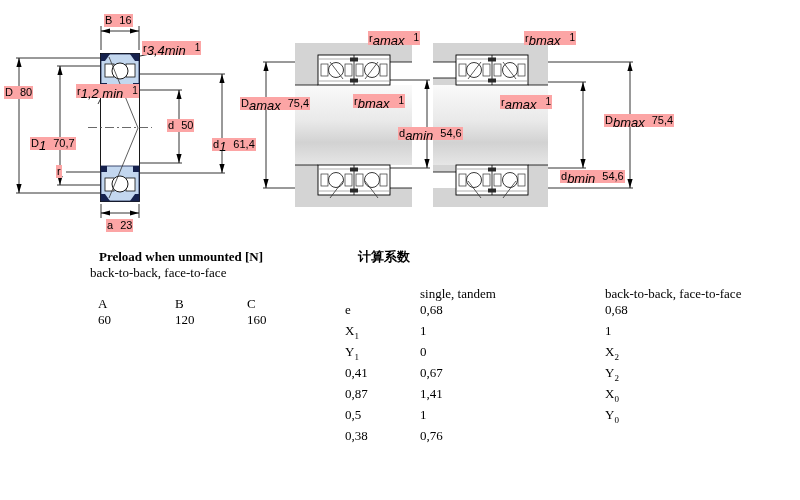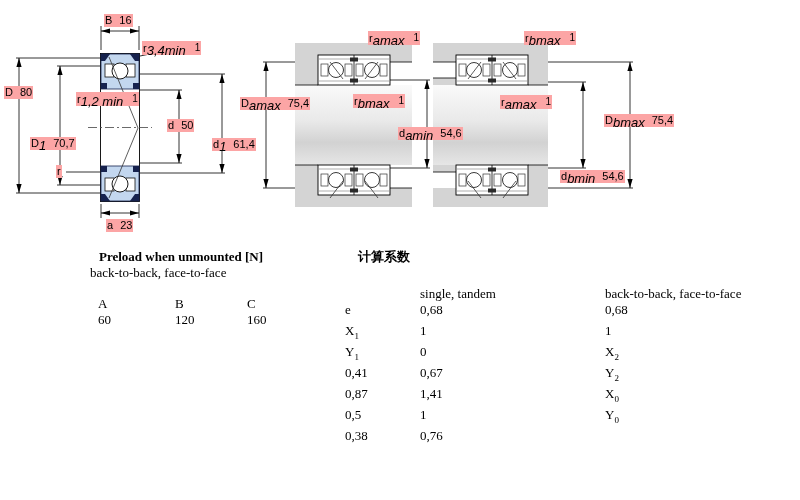--- a/index.html
+++ b/index.html
@@ -192,21 +192,21 @@
         <line x1="503" y1="62" x2="516" y2="79"></line>
         <line x1="468" y1="181" x2="481" y2="198"></line>
         <line x1="503" y1="198" x2="516" y2="181"></line>
       </g>
     </g>
   </svg>
 
   <div class="dim" style="left:104px;top:14px;"><span>B</span><span class="v">16</span></div>
   <div class="dim" style="left:142px;top:41px;"><span>r</span><sub>3,4min</sub><span class="fn">1</span></div>
   <div class="dim" style="left:4px;top:86px;"><span>D</span><span class="v">80</span></div>
-  <div class="dim" style="left:76px;top:92px;"><span>r</span><sub>1,2 min</sub><span class="fn">1</span></div>
+  <div class="dim" style="left:76px;top:84px;"><span>r</span><sub>1,2 min</sub><span class="fn">1</span></div>
   <div class="dim" style="left:30px;top:106px;margin-top:31px;"><span>D</span><sub>1</sub><span class="v">70,7</span></div>
   <div class="dim" style="left:167px;top:119px;"><span>d</span><span class="v">50</span></div>
   <div class="dim" style="left:196px;top:138px;margin-left:16px;"><span>d</span><sub>1</sub><span class="v">61,4</span></div>
   <div class="dim" style="left:56px;top:165px;"><span>r</span></div>
   <div class="dim" style="left:106px;top:219px;"><span>a</span><span class="v">23</span></div>
 
   <div class="dim" style="left:368px;top:31px;"><span>r</span><sub>amax</sub><span class="fn">1</span></div>
   <div class="dim" style="left:240px;top:97px;"><span>D</span><sub>amax</sub><span class="v">75,4</span></div>
   <div class="dim" style="left:353px;top:94px;"><span>r</span><sub>bmax</sub><span class="fn">1</span></div>
   <div class="dim" style="left:398px;top:127px;"><span>d</span><sub>amin</sub><span class="v">54,6</span></div>

